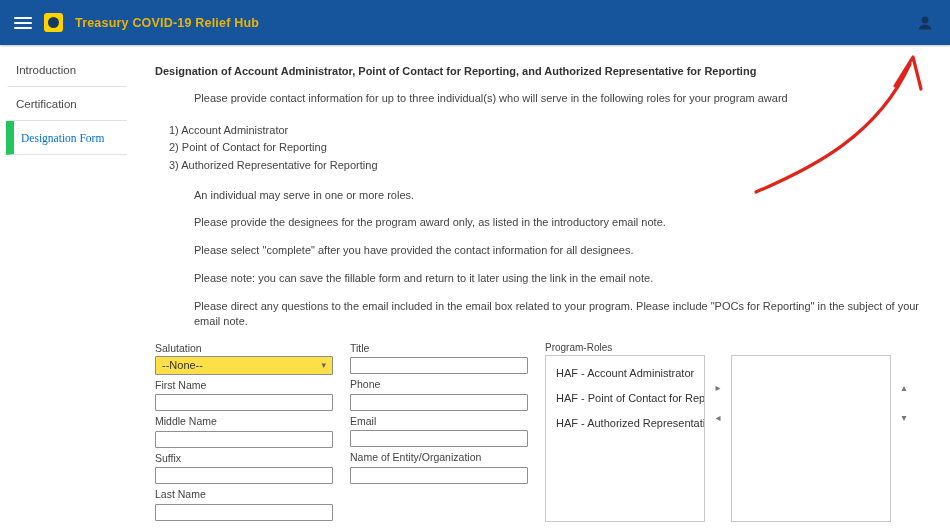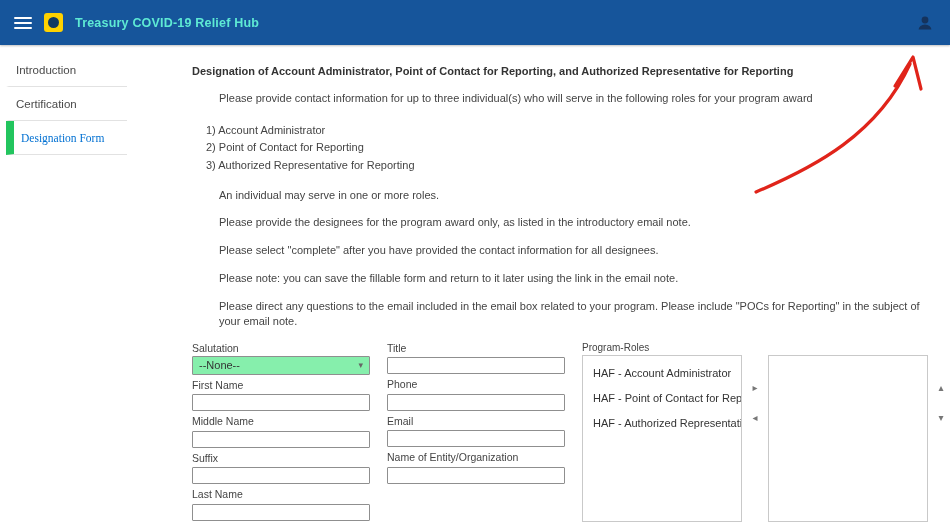--- a/index.html
+++ b/index.html
@@ -4,55 +4,55 @@
 <style>
   * { box-sizing: border-box; }
   html,body { margin:0; padding:0; }
   body {
     width:950px; height:532px; overflow:hidden; position:relative;
     font-family:"Liberation Sans", sans-serif; background:#ffffff; color:#444;
   }
   
   .header {
     height:45px; background:#16559b; display:flex; align-items:center;
-    padding:0 14px; gap:12px; color:#5eead4; position:relative; z-index:2;
+    padding:0 14px; gap:12px; color:#eab308; position:relative; z-index:2;
     box-shadow:0 1px 2px rgba(0,0,0,.25);
   }
   .hamburger { width:18px; display:flex; flex-direction:column; gap:3px; cursor:pointer; }
   .hamburger span { display:block; height:2px; background:#fff; border-radius:1px; }
   .logo {
     width:19px; height:19px; background:#ffd200; border-radius:3px;
     display:flex; align-items:center; justify-content:center; flex:0 0 auto;
   }
   .logo i { width:11px; height:11px; background:#123a63; border-radius:50%; display:block; }
   .app-title { font-size:12.5px; font-weight:bold; letter-spacing:.2px; }
   .user-btn { margin-left:auto; width:22px; height:22px; display:flex; align-items:center; justify-content:center; cursor:pointer; }
   
-  .layout { display:flex; height:487px;gap:37px; }
+  .layout { display:flex; height:487px; }
   .sidebar { width:133px; padding-top:8px; flex:0 0 auto; }
   .side-item {
     margin:0 6px; padding:11px 6px 10px 7px; font-size:11.5px; color:#4a4a4a;
     border-bottom:1px solid #e2e2e2; cursor:pointer; border-left:3px solid transparent;
   }
   .side-item.active { color:#0070d2; border-left:8px solid #22c55e;font-family:Liberation Serif, serif; }
   .content { flex:1; padding:20px 10px 0 22px; position:relative; min-width:0; }
   .page-title { font-size:11px; font-weight:bold; color:#333; margin:0 0 14px 0; }
-  .para { font-size:11px; color:#444; margin:0 0 13px 0; line-height:1.35;padding-left:27px; }
+  .para { font-size:11px; color:#444; margin:0 0 13px 12px; line-height:1.35;padding-left:27px; }
   .role-list { margin:16px 0 13px 14px; font-size:11px; line-height:1.6; }
   
   .form-area { display:flex; gap:17px; margin-top:4px; }
   .fcol { width:178px; flex:0 0 auto; }
   .fgroup label { display:block; font-size:10.5px; color:#444; margin:4px 0 2px 0; }
   .fgroup:first-child label { margin-top:0; }
   .fgroup input {
     width:100%; height:17px; border:1px solid #8f8f8f; border-radius:1px;
     font-size:11px; padding:0 4px; font-family:"Liberation Sans", sans-serif;
   }
   .selectbox {
-    width:100%; height:19px; border:1px solid #8f8f8f; border-radius:1px; background:#86efac;
+    width:100%; height:19px; border:1px solid #8f8f8f; border-radius:1px; background:#fde047;
     display:flex; align-items:center; justify-content:space-between;
     padding:0 6px; font-size:11px; color:#333; cursor:pointer;
   }
   .selectbox .caret { font-size:9px; color:#666; }
   .roles-col { flex:1; min-width:0; }
   .roles-label { font-size:10px; color:#444; margin:0 0 2px 0; display:block; }
   .roles-row { display:flex; align-items:flex-start; }
   .listbox {
     width:160px; height:167px; border:1px solid #c9c9c9; background:#fff;
     padding-top:4px; overflow:hidden; flex:0 0 auto;

